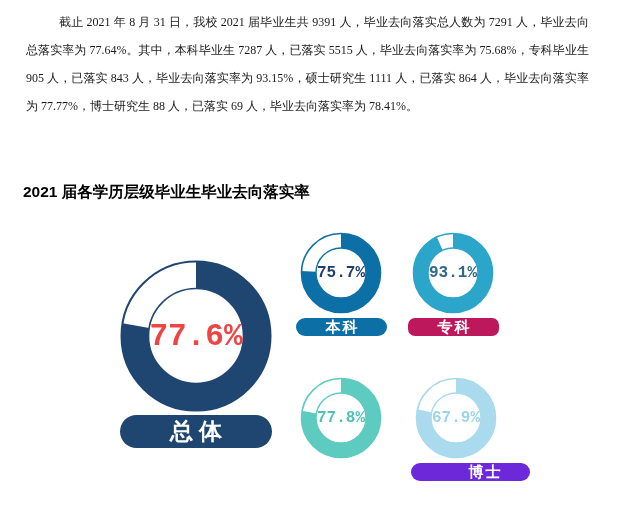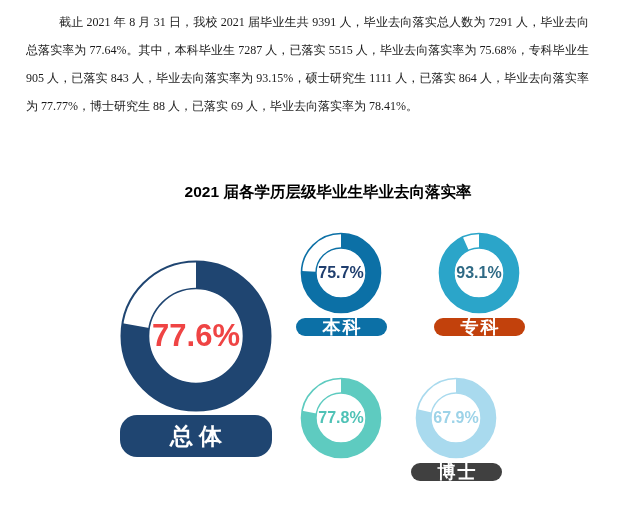--- a/index.html
+++ b/index.html
@@ -15,58 +15,57 @@
     left:26px;top:8px;width:563px;
     font-size:12px;line-height:28px;
     color:#1a1a1a;
     text-align:justify;
     text-indent:33px;
     margin:0;
   }
   .chart-title{
     position:absolute;
     left:23px;top:182px;width:610px;
-    text-align:center;
     font-family:"Liberation Sans", sans-serif;
     font-weight:bold;
     font-size:15.5px;line-height:20px;
     color:#000000;
   }
   .donut-group{position:absolute;}
   .donut-box{position:relative;}
   .donut-box svg{display:block;position:absolute;left:0;top:0;}
   .ring-outline{fill:none;}
   .ring-arc{fill:none;}
   .donut-percent{
     position:absolute;left:0;top:0;right:0;bottom:0;
     display:flex;align-items:center;justify-content:center;
-    font-family:Liberation Sans, sans-serif;
+    font-family:Liberation Mono, monospace;
     font-weight:bold;
   }
   .donut-pill{
     display:flex;align-items:center;justify-content:center;
     color:#ffffff;
     font-weight:bold;
     font-family:"Liberation Serif", serif;
   }
   .large .donut-box{width:156px;height:156px;}
   .large .donut-box svg{width:156px;height:156px;}
   .large .donut-percent{font-size:31px;}
   .large .donut-pill{
-    width:152px;height:42px;border-radius:17px;
+    width:152px;height:33px;border-radius:17px;
     margin-left:2px;margin-top:1px;
     font-size:23px;letter-spacing:6px;text-indent:6px;
   }
   .small .donut-box{width:82px;height:82px;}
   .small .donut-box svg{width:82px;height:82px;}
   .small .donut-percent{font-size:16px;}
   .small .donut-pill{
     width:91px;height:18px;border-radius:9px;
     margin-left:-4px;margin-top:4px;
-    font-size:18px;letter-spacing:2px;text-indent:2px;
+    font-size:15px;letter-spacing:2px;text-indent:2px;
   }
 </style>
 </head>
 <body>
 
 <div class="page">
 
   <p class="para">截止 2021 年 8 月 31 日，我校 2021 届毕业生共 9391 人，毕业去向落实总人数为 7291 人，毕业去向总落实率为 77.64%。其中，本科毕业生 7287 人，已落实 5515 人，毕业去向落实率为 75.68%，专科毕业生 905 人，已落实 843 人，毕业去向落实率为 93.15%，硕士研究生 1111 人，已落实 864 人，毕业去向落实率为 77.77%，博士研究生 88 人，已落实 69 人，毕业去向落实率为 78.41%。</p>
 
   <div class="chart-title">2021 届各学历层级毕业生毕业去向落实率</div>
@@ -92,30 +91,30 @@
         <circle class="ring-outline" cx="41" cy="41" r="25" stroke-width="1.4" style="stroke: rgb(12, 112, 166);"></circle>
         <circle class="ring-arc" cx="41" cy="41" r="32.25" stroke-width="14.5" transform="rotate(-90 41 41)" style="stroke: rgb(12, 112, 166); stroke-dasharray: 153.393, 49.2398;"></circle>
       </svg>
       <div class="donut-percent" style="color: rgb(31, 62, 110);">75.7%</div>
     </div>
     <div class="donut-pill" style="background: rgb(12, 112, 166);">
       <span>本科</span>
     </div>
   </div>
 
-  <div class="donut-group small" style="left:438px;top:232px;">
+  <div class="donut-group small" style="left:412px;top:232px;">
     <div class="donut-box">
       <svg viewBox="0 0 82 82">
         <circle class="ring-outline" cx="41" cy="41" r="39.5" stroke-width="1.6" style="stroke: rgb(43, 165, 201);"></circle>
         <circle class="ring-outline" cx="41" cy="41" r="25" stroke-width="1.4" style="stroke: rgb(43, 165, 201);"></circle>
         <circle class="ring-arc" cx="41" cy="41" r="32.25" stroke-width="14.5" transform="rotate(-90 41 41)" style="stroke: rgb(43, 165, 201); stroke-dasharray: 188.651, 13.9817;"></circle>
       </svg>
       <div class="donut-percent" style="color: rgb(47, 106, 133);">93.1%</div>
     </div>
-    <div class="donut-pill" style="background: #c2410c;">
+    <div class="donut-pill" style="background: #be185d; border-radius: 7px;">
       <span>专科</span>
     </div>
   </div>
 
   <div class="donut-group small" style="left:300px;top:377px;">
     <div class="donut-box">
       <svg viewBox="0 0 82 82">
         <circle class="ring-outline" cx="41" cy="41" r="39.5" stroke-width="1.6" style="stroke: rgb(94, 203, 192);"></circle>
         <circle class="ring-outline" cx="41" cy="41" r="25" stroke-width="1.4" style="stroke: rgb(94, 203, 192);"></circle>
         <circle class="ring-arc" cx="41" cy="41" r="32.25" stroke-width="14.5" transform="rotate(-90 41 41)" style="stroke: rgb(94, 203, 192); stroke-dasharray: 157.648, 44.9845;"></circle>
@@ -126,18 +125,18 @@
 
   <div class="donut-group small" style="left:415px;top:377px;">
     <div class="donut-box">
       <svg viewBox="0 0 82 82">
         <circle class="ring-outline" cx="41" cy="41" r="39.5" stroke-width="1.6" style="stroke: rgb(169, 218, 238);"></circle>
         <circle class="ring-outline" cx="41" cy="41" r="25" stroke-width="1.4" style="stroke: rgb(169, 218, 238);"></circle>
         <circle class="ring-arc" cx="41" cy="41" r="32.25" stroke-width="14.5" transform="rotate(-90 41 41)" style="stroke: rgb(169, 218, 238); stroke-dasharray: 158.864, 43.7687;"></circle>
       </svg>
       <div class="donut-percent" style="color: rgb(157, 211, 232);">67.9%</div>
     </div>
-    <div class="donut-pill" style="background: #404040;">
+    <div class="donut-pill" style="background: #6d28d9; padding-left: 28px;">
       <span>博士</span>
     </div>
   </div>
 
 </div>
 
 </body></html>

